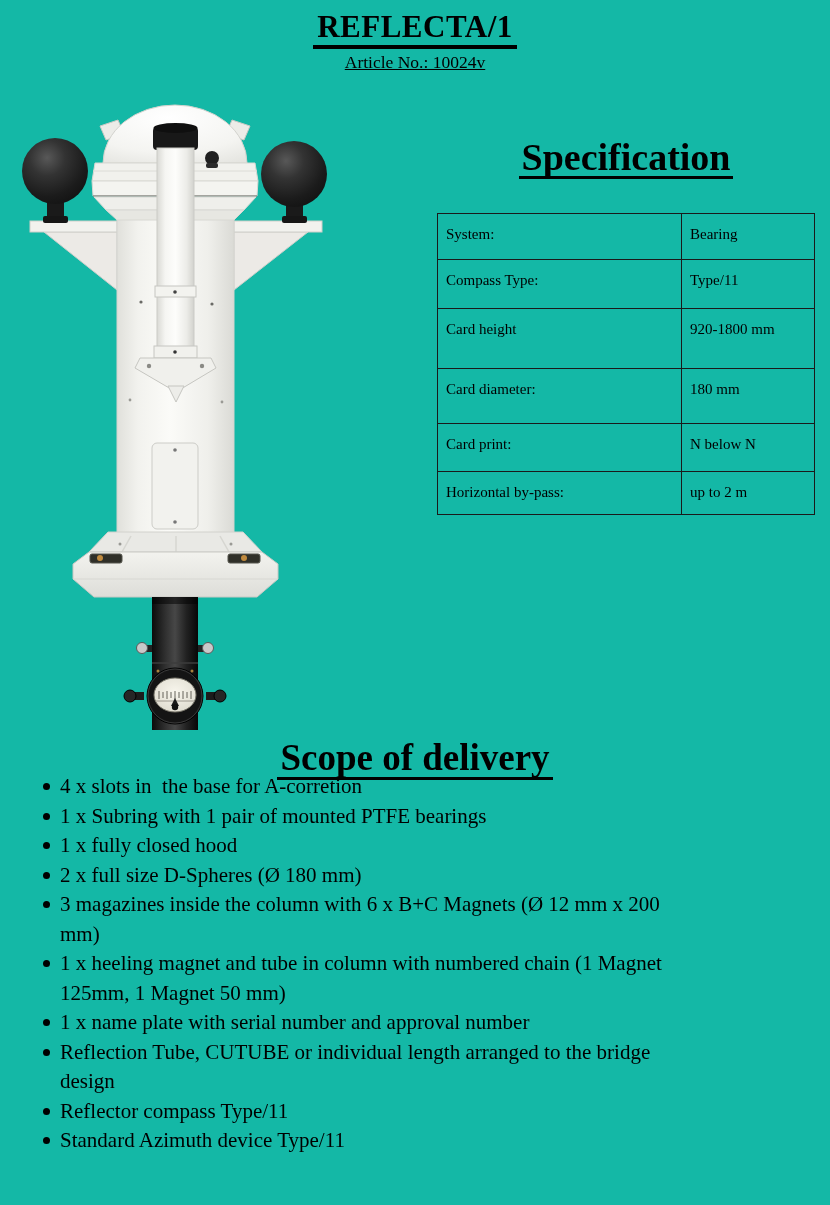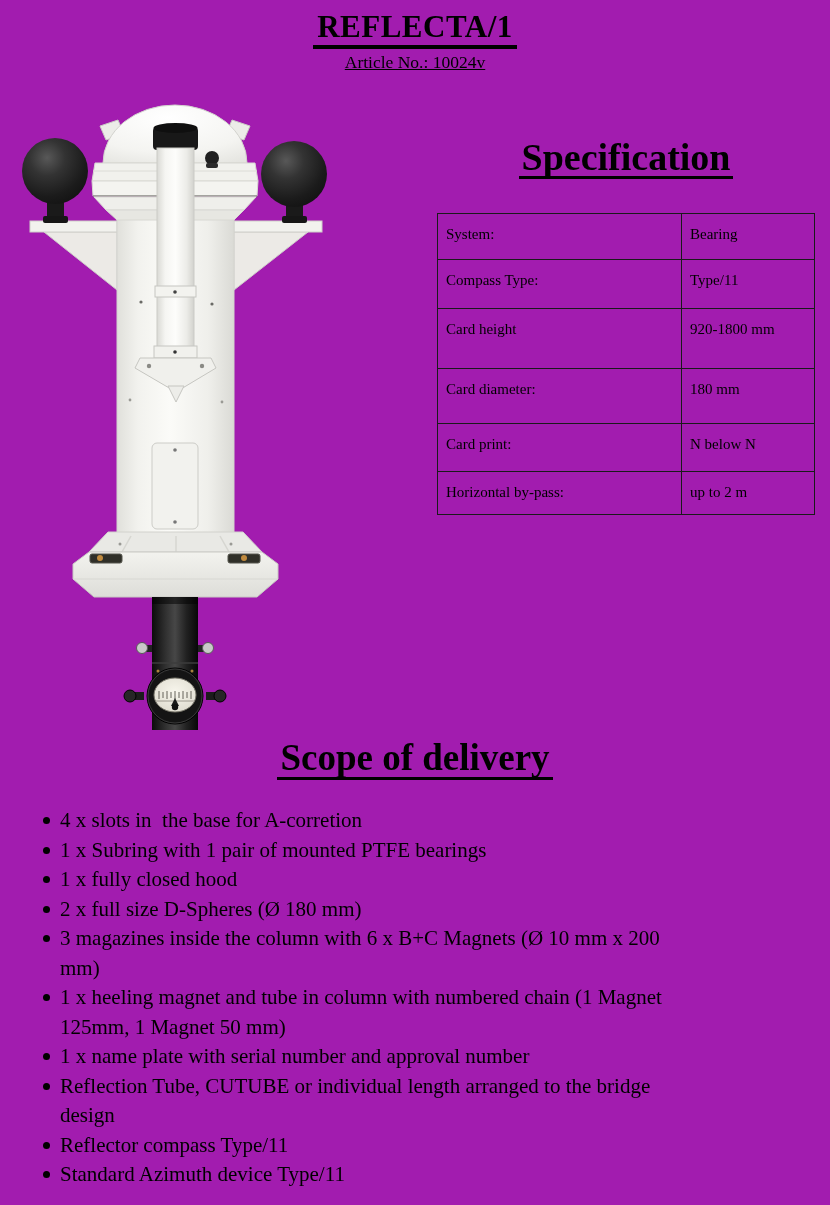--- a/index.html
+++ b/index.html
@@ -1,16 +1,16 @@
 <!DOCTYPE html>
 <html><head>
 <meta charset="utf-8">
 <style>
   html,body{margin:0;padding:0;background:#fff;}
-  .page{position:relative;width:830px;height:1205px;background:#a21caf;
+  .page{position:relative;width:830px;height:1205px;background:#14b8a6;
         font-family:"Liberation Serif",serif;color:#000;overflow:hidden;}
 
   
   .title-block{position:absolute;top:10px;left:0;width:100%;text-align:center;}
   .title-block h1{margin:0;font-size:31px;font-weight:bold;line-height:34px;letter-spacing:.5px;}
   .u-title{display:inline-block;border-bottom:4px solid #000;padding:0 4px 1px;}
   .article-line{font-size:17.5px;margin-top:3px;text-decoration:underline;}
 
   
   .spec-heading{position:absolute;top:141px;left:437px;width:378px;margin:0;
@@ -27,21 +27,21 @@
   .spec-table tr:nth-child(3){height:60px;}
   .spec-table tr:nth-child(4){height:55px;font-family:Liberation Serif, serif;}
   .spec-table tr:nth-child(5){height:48px;}
   .spec-table tr:nth-child(6){height:43px;}
   .spec-table tr:nth-child(7){height:94px;}
   .spec-table tr:nth-child(8){height:92px;}
 
   
   .scope-heading{position:absolute;top:741px;left:0;width:100%;margin:0;
                  text-align:center;font-size:37px;font-weight:bold;line-height:34px;}
-  .scope-list{position:absolute;top:806px;left:38px;width:760px;margin:0;padding:0;
+  .scope-list{position:absolute;top:772px;left:38px;width:760px;margin:0;padding:0;
               list-style:none;font-size:21px;line-height:29.5px;}
   .scope-list li{position:relative;padding-left:22px;white-space:pre-wrap;}
   .scope-list li::before{content:"";position:absolute;left:5px;top:11px;
               width:7px;height:7px;border-radius:50%;background:#000;}
 
   
   .photo{position:absolute;left:0;top:100px;}
 </style>
 </head>
 <body>
@@ -243,21 +243,21 @@
       </tbody>
   </table>
 
   <h2 class="scope-heading"><span class="u-head">Scope of delivery</span></h2>
 
   <ul class="scope-list">
       <li>4 x slots in  the base for A-corretion</li>
       <li>1 x Subring with 1 pair of mounted PTFE bearings</li>
       <li>1 x fully closed hood</li>
       <li>2 x full size D-Spheres (Ø 180 mm)</li>
-      <li>3 magazines inside the column with 6 x B+C Magnets (Ø 10 mm x 200
+      <li>3 magazines inside the column with 6 x B+C Magnets (Ø 12 mm x 200
 mm)</li>
       <li>1 x heeling magnet and tube in column with numbered chain (1 Magnet
 125mm, 1 Magnet 50 mm)</li>
       <li>1 x name plate with serial number and approval number</li>
       <li>Reflection Tube, CUTUBE or individual length arranged to the bridge
 design</li>
       <li>Reflector compass Type/11</li>
       <li>Standard Azimuth device Type/11</li>
     </ul>
 

